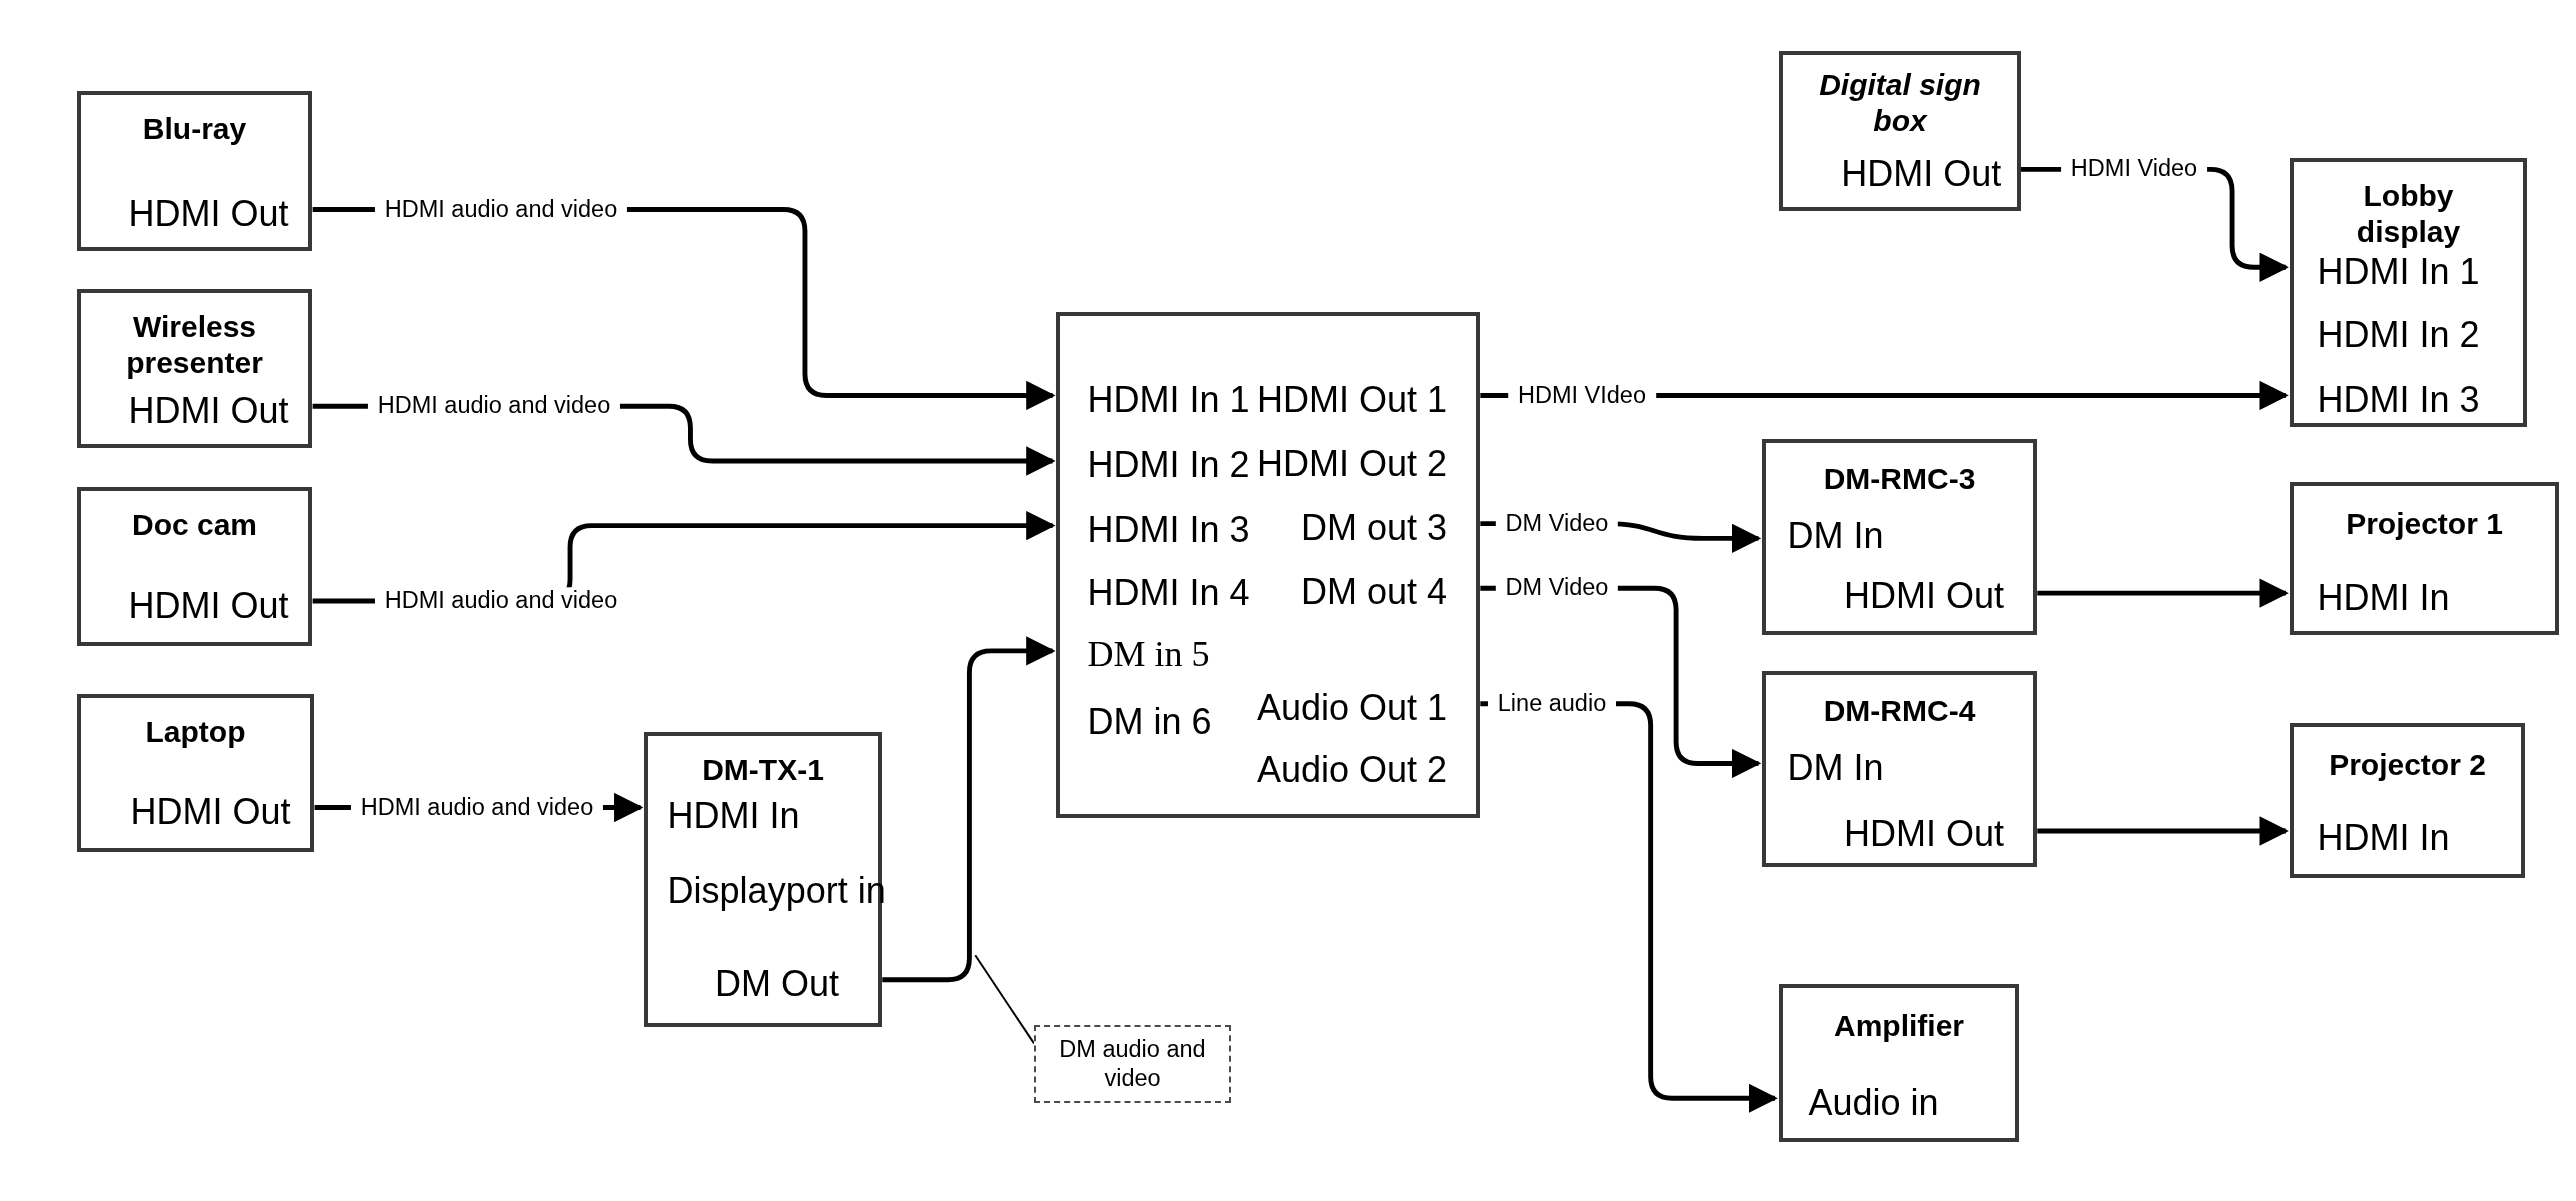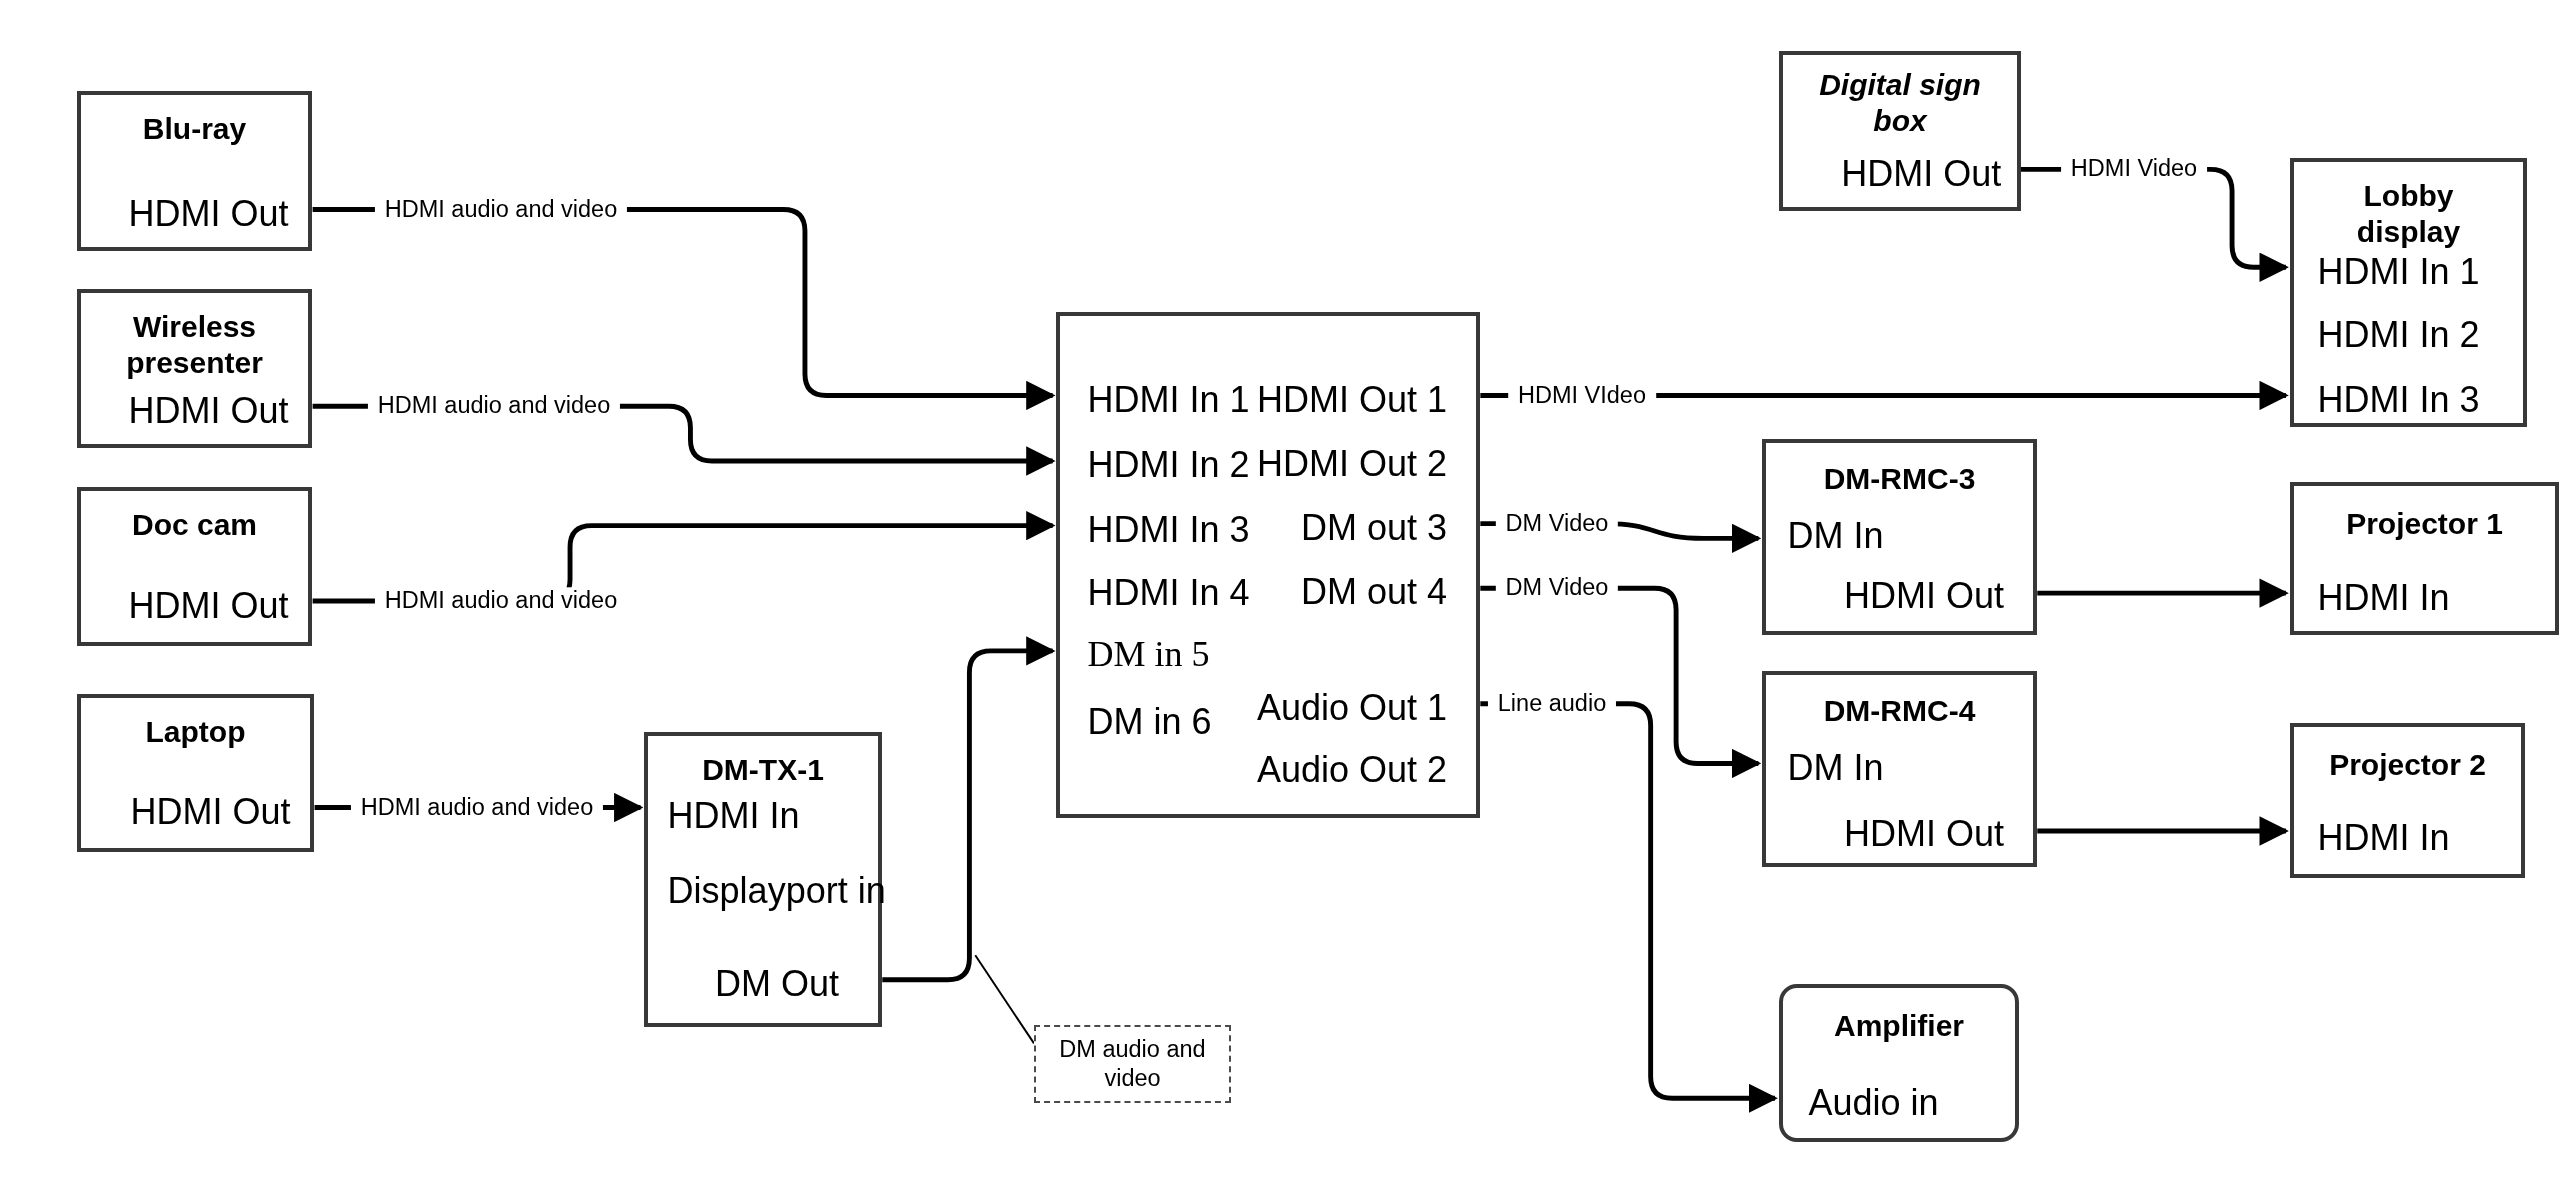--- a/index.html
+++ b/index.html
@@ -122,21 +122,21 @@
     <div class="title" style="margin-top:17.6px;">DM-RMC-4</div>
     <div class="port l" style="top:76px;left:21.5px;">DM In</div>
     <div class="port r" style="top:142px;right:29px;">HDMI Out</div>
   </div>
 
   <div class="node" style="left:2290px;top:723px;width:235px;height:155px;">
     <div class="title" style="margin-top:19.6px;">Projector 2</div>
     <div class="port l" style="top:94px;left:23.5px;">HDMI In</div>
   </div>
 
-  <div class="node" style="left:1779px;top:984px;width:240px;height:158px;border-radius:18px;">
+  <div class="node" style="left:1779px;top:984px;width:240px;height:158px;">
     <div class="title" style="margin-top:19.6px;">Amplifier</div>
     <div class="port l" style="top:98px;left:25.5px;">Audio in</div>
   </div>
 
   <div class="edge-label" style="left:501px;top:210px;">HDMI audio and video</div>
   <div class="edge-label" style="left:494px;top:406px;">HDMI audio and video</div>
   <div class="edge-label" style="left:501px;top:601px;">HDMI audio and video</div>
   <div class="edge-label" style="left:477px;top:808px;">HDMI audio and video</div>
   <div class="edge-label" style="left:1582px;top:396px;">HDMI VIdeo</div>
   <div class="edge-label" style="left:1557px;top:524px;">DM Video</div>

